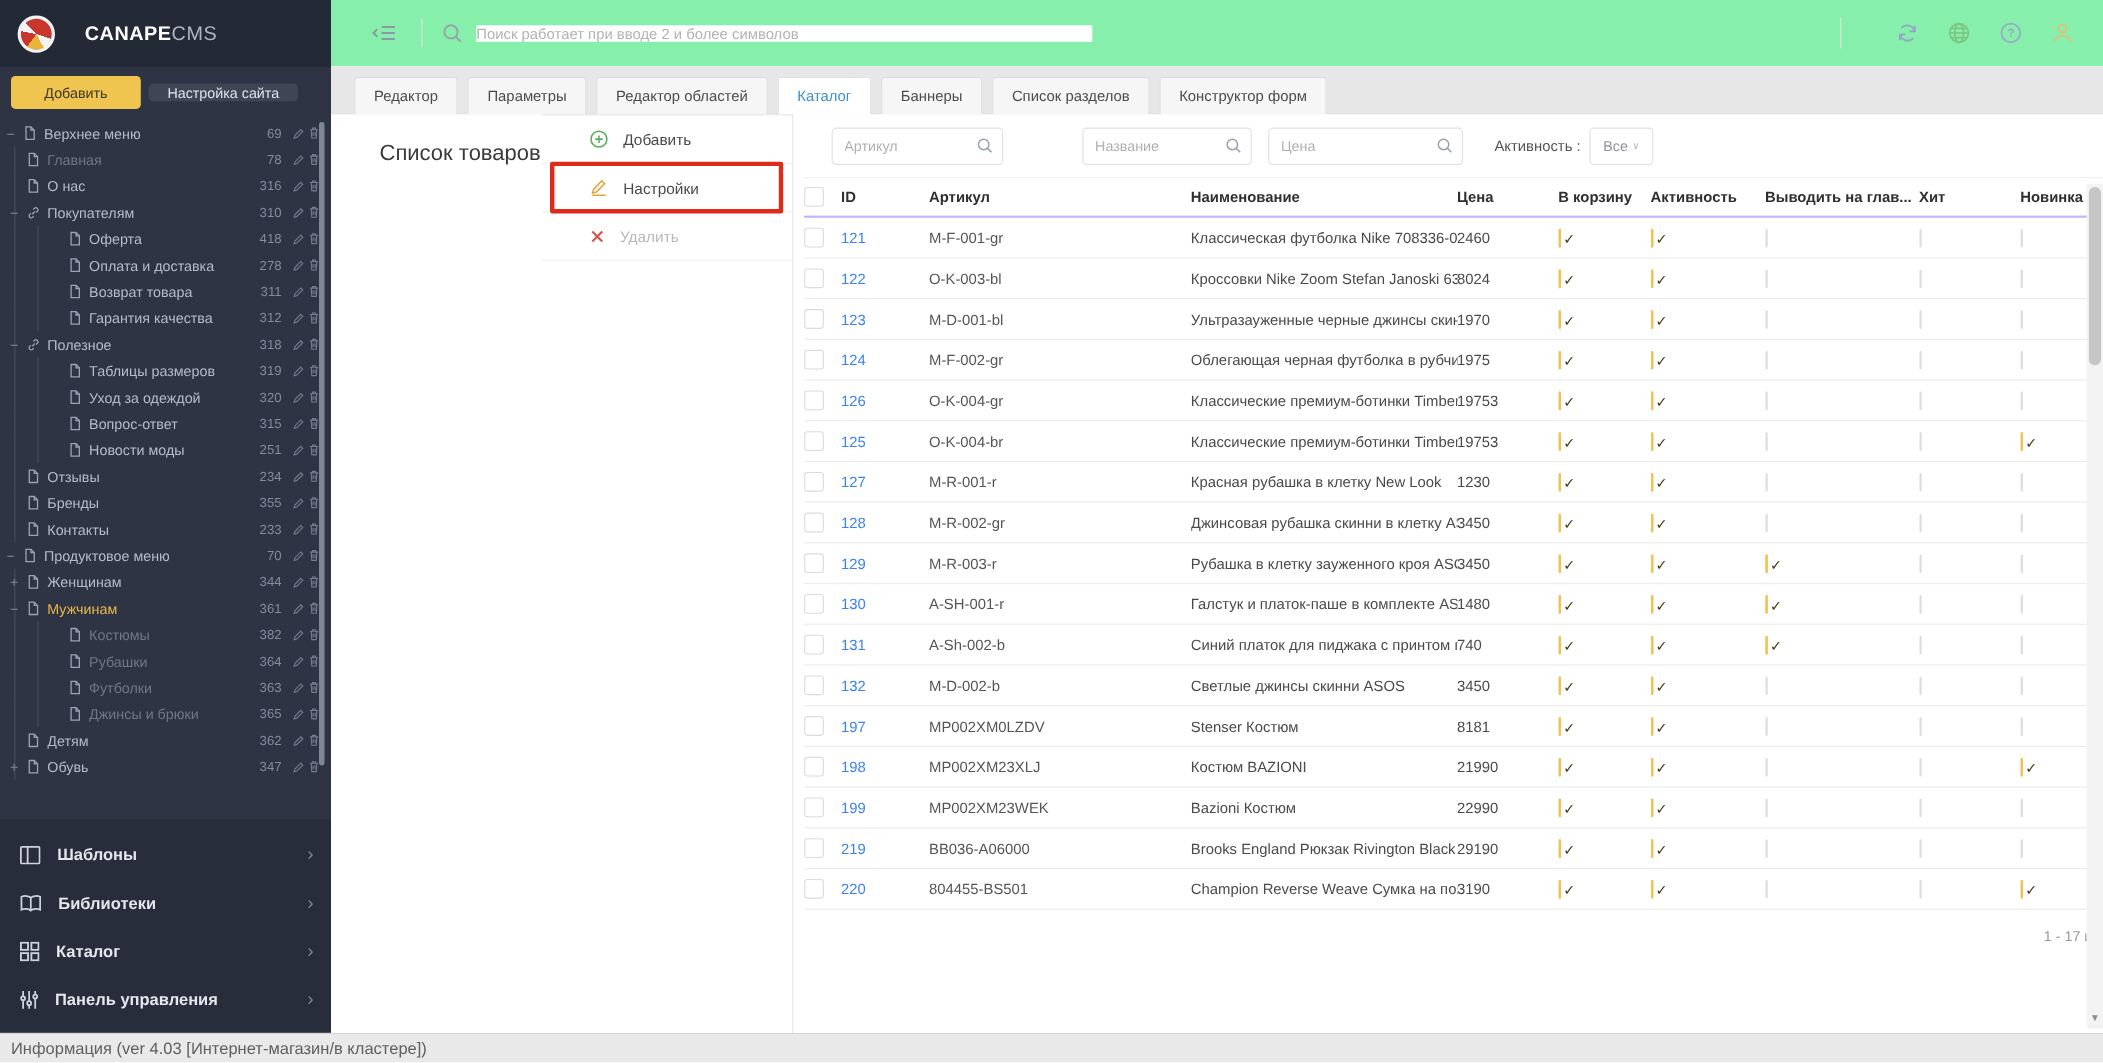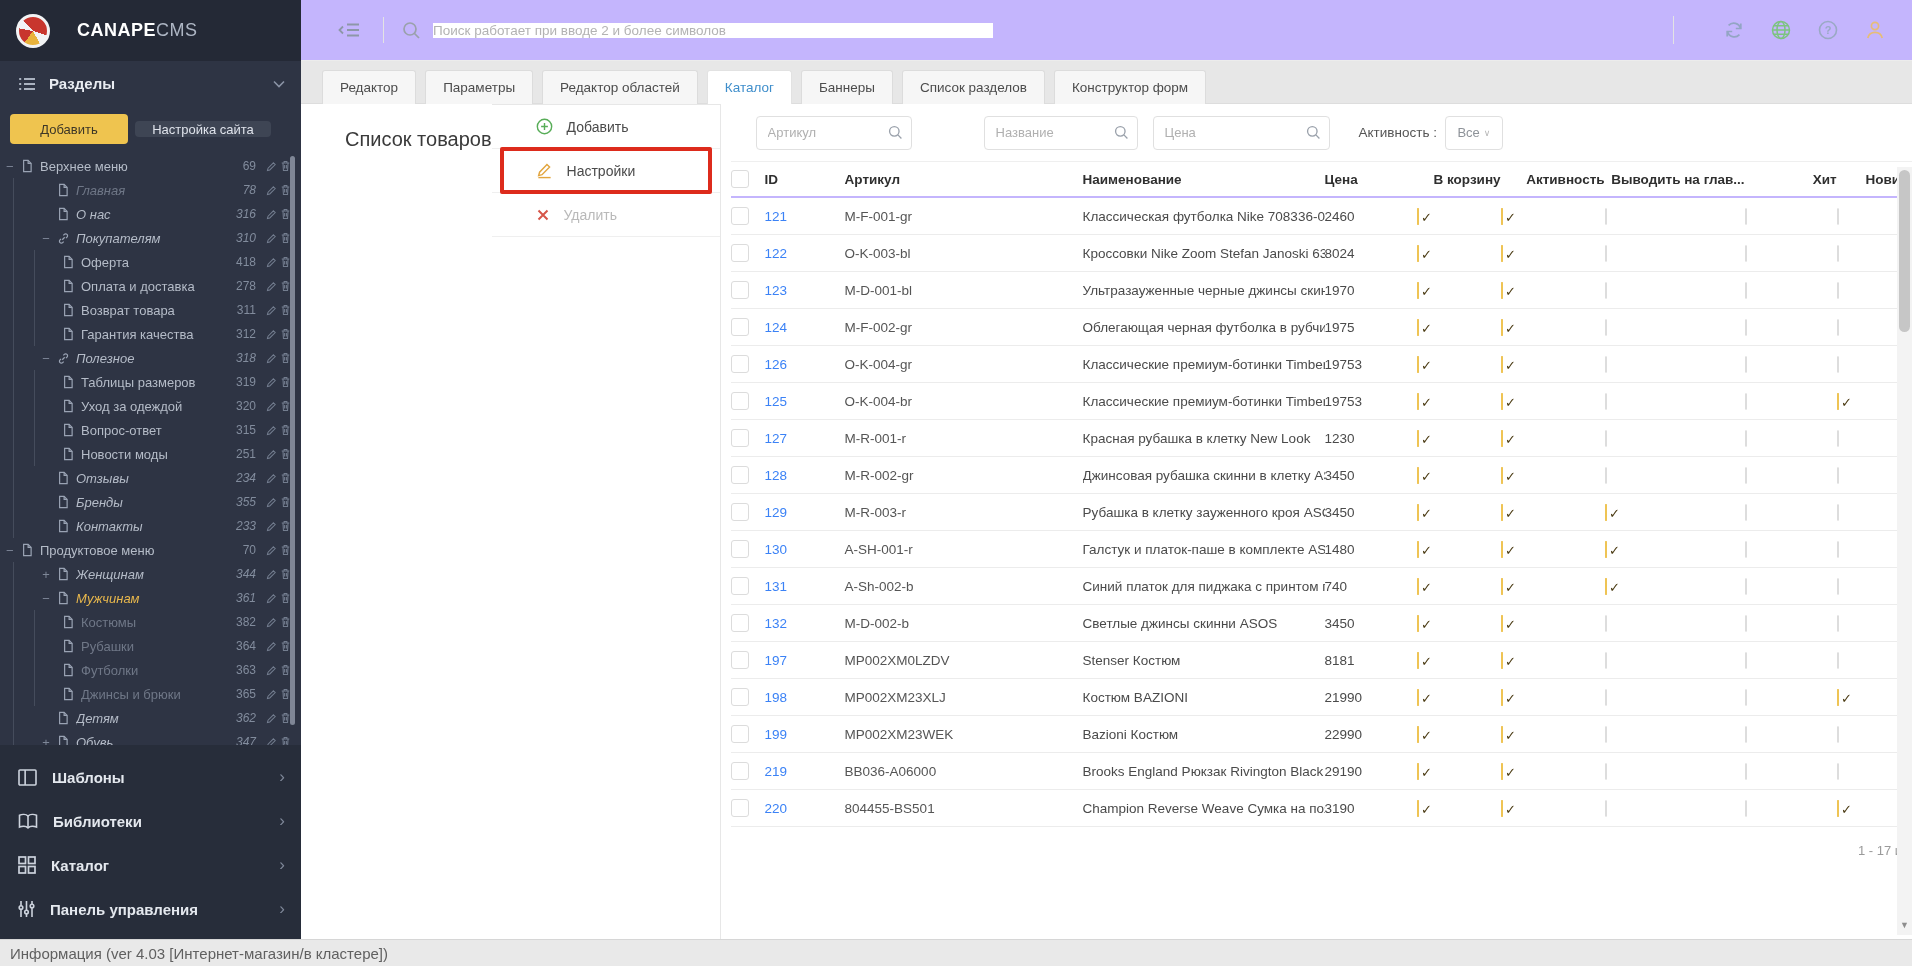--- a/index.html
+++ b/index.html
@@ -19,21 +19,21 @@
   .side-head .ham { margin-right:13px; }
   .side-head .sh-label { font-size:15px; font-weight:bold; color:#e8ebf1; flex:1; }
   .side-btns { height:46px; display:flex; align-items:center; padding:0 10px; gap:7px; flex:none; }
   .btn-add { width:118px; height:30px; background:#efc44f; color:#3c3627; font-size:13px; border:none;
     border-radius:4px; cursor:pointer; font-family:inherit; }
   .btn-site { width:136px; height:16px; background:#3e4554; color:#dfe3eb; font-size:13px; border:none;
     border-radius:4px; cursor:pointer; font-family:inherit; }
   .tree { flex:1; overflow:hidden; position:relative; padding-top:2px; }
   .trow-side { height:24px; display:flex; align-items:center; padding-right:10px; cursor:pointer; }
   .ind0 { padding-left:6px; }
-  .ind1 { padding-left:42px; background:linear-gradient(#454c5c,#454c5c) 13px 0/1px 100% no-repeat;font-style:italic; }
+  .ind1 { padding-left:9px; background:linear-gradient(#454c5c,#454c5c) 13px 0/1px 100% no-repeat; }
   .ind2 { padding-left:47px; background:linear-gradient(#454c5c,#454c5c) 13px 0/1px 100% no-repeat,
           linear-gradient(#454c5c,#454c5c) 34px 0/1px 100% no-repeat; }
   .exp { width:15px; flex:none; color:#7e8798; font-size:13px; text-align:left; }
   .expminus .exp::before { content:"−"; }
   .expplus  .exp::before { content:"+"; }
   .tico { width:17px; flex:none; display:flex; align-items:center; }
   .tico svg { stroke:#9aa3b4; }
   .tlabel { flex:1; font-size:13px; color:#b5bcc8; white-space:nowrap; overflow:hidden; margin-left:2px; }
   .dim .tlabel { color:#6f7787; }
   .sel .tlabel { color:#e9b84c; }
@@ -42,21 +42,21 @@
   .tree-thumb { position:absolute; right:6px; top:4px; width:5px; height:96%; max-height:585px;
     background:#8d95a5; border-radius:3px; opacity:.85; }
   .side-nav { flex:none; background:#272d3a; padding:10px 0 8px 0; }
   .nav-item { height:44px; display:flex; align-items:center; padding:0 16px 0 18px; cursor:pointer; }
   .nav-item svg { stroke:#cdd3dd; flex:none; }
   .nav-label { flex:1; margin-left:15px; font-size:15px; font-weight:bold; color:#e4e8ee; }
   .nav-chev { color:#7e8798; font-size:17px; }
 
   
   .main { flex:1; display:flex; flex-direction:column; min-width:0; position:relative; }
-  .topbar { height:61px; background:#c4b5fd; display:flex; align-items:center; border-bottom:1px solid #ececec; flex:none; }
+  .topbar { height:61px; background:#86efac; display:flex; align-items:center; border-bottom:1px solid #ececec; flex:none; }
   .collapse-ic { margin-left:36px; stroke:#8d97a8; cursor:pointer; }
   .tb-div { width:1px; height:26px; background:#e3e3e3; margin:0 18px 0 22px; }
   .search-ic { stroke:#9aa1ab; }
   .search-input { border:none; outline:none; font-size:13.5px; color:#555; width:560px; margin-left:12px;
     font-family:inherit; }
   .search-input::placeholder { color:#b3b3b3; }
   .tb-right { margin-left:auto; display:flex; align-items:center; margin-right:26px; }
   .tb-rdiv { width:1px; height:28px; background:#e3e3e3; margin-right:24px; }
   .tb-icon { width:22px; height:22px; margin-left:25px; cursor:pointer; }
   .ic-refresh { stroke:#93a5c4; } .ic-globe { stroke:#7cc47f; } .ic-help { stroke:#9aa9c4; }
@@ -96,21 +96,21 @@
   .fi-price input { width:177px; } .fi-price { margin-right:29px; }
   .f-act-label { font-size:13.5px; color:#555; margin-right:8px; }
   .f-select { width:58px; height:34px; border:1px solid #e0e0e0; border-radius:4px; display:flex;
     align-items:center; justify-content:center; gap:4px; font-size:13px; color:#8e9399; cursor:pointer; }
   .f-select .caret { font-size:9px; color:#b5b5b5; }
 
   .grid-cols { display:grid; grid-template-columns:34px 80px 238px 242px 92px 84px 104px 140px 92px 86px 92px 1fr;
     align-items:center; }
   .thead { height:37px; border-top:1px solid #efefef; border-bottom:2px solid #c4b5fd; flex:none;
     font-size:13.5px; font-weight:bold; color:#2f2f2f; }
-  .th-c { text-align:right; }
+  .th-c { text-align:left; }
   .tbody { flex:none; }
   .trow { height:37px; border-bottom:1px solid #ececec; font-size:13.5px; color:#4a4a4a; }
   .td-id { color:#3b82f6; } .td-sku { color:#555; }
   .td-name { white-space:nowrap; overflow:hidden; padding-right:8px; }
   .selbox { width:18px; height:18px; border:1px solid #dcdcdc; border-radius:3px; background:#fff; cursor:pointer; }
   .cb { width:18px; height:18px; border:1px solid #ddd; border-radius:3px; background:#fff; margin:0 auto;
     cursor:pointer; position:relative; }
   .cb.on { background:#efc454; border-color:#efc454; }
   .cb.on::after { content:"✓"; position:absolute; left:0; top:0; width:18px; height:18px; line-height:18px;
     text-align:center; font-size:13px; font-weight:bold; color:#4a3a12; }
@@ -137,30 +137,20 @@
 
 <div class="app">
   <div class="cols">
 
     <aside class="sidebar">
       <div class="logo-bar">
         <div class="logo-mark"></div>
         <div class="logo-text"><span>CANAPE</span><span class="lt2">CMS</span></div>
       </div>
 
-      <div class="side-head">
-        <svg class="ham" width="18" height="14" viewBox="0 0 18 14" fill="none" stroke-width="2" stroke="#aab2c0">
-          <path d="M1.2 2h2M1.2 7h2M1.2 12h2"></path>
-            <path d="M6 2h11M6 7h11M6 12h11"></path>
-        </svg>
-        <span class="sh-label">Разделы</span>
-        <svg width="12" height="8" viewBox="0 0 12 8" fill="none" stroke="#8a93a5" stroke-width="1.6">
-          <path d="M1 1.5l5 5 5-5"></path>
-        </svg>
-      </div>
 
       <div class="side-btns">
         <button class="btn-add">Добавить</button>
         <button class="btn-site">Настройка сайта</button>
       </div>
 
       <div class="tree">
 
           <div class="trow-side ind0 expminus icpage">
             <span class="exp"></span>

